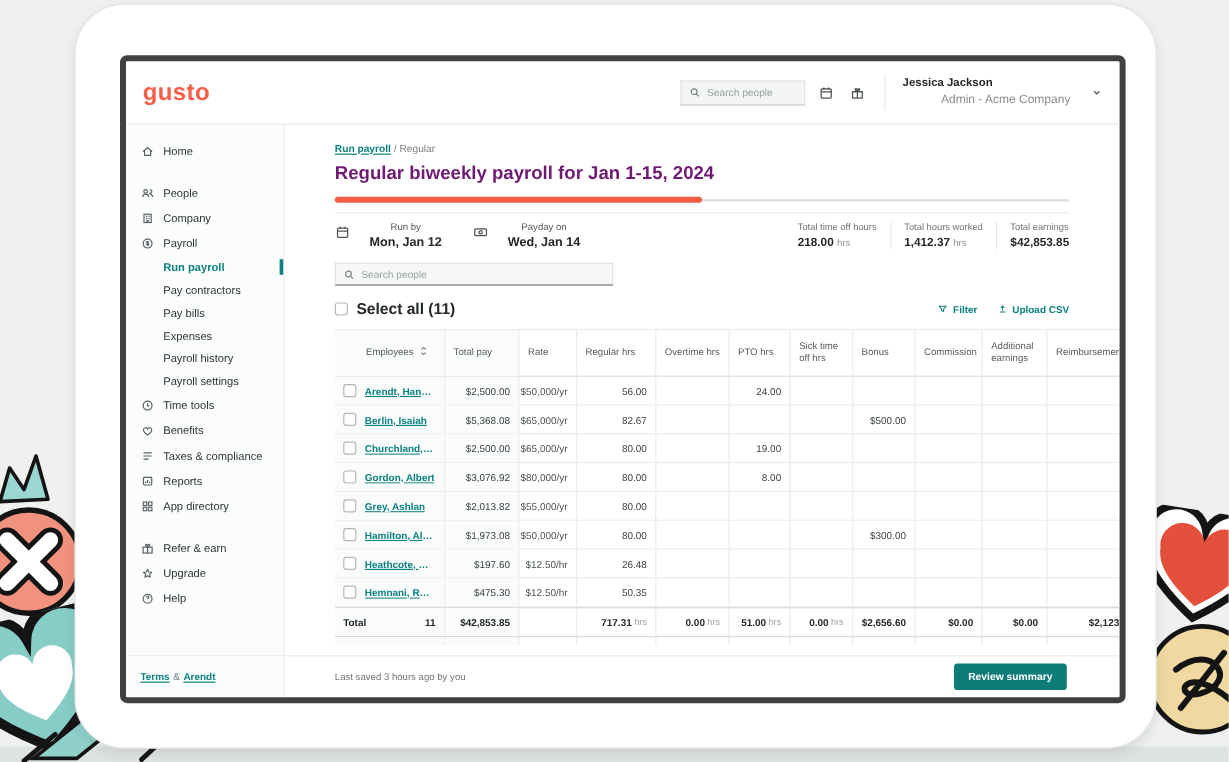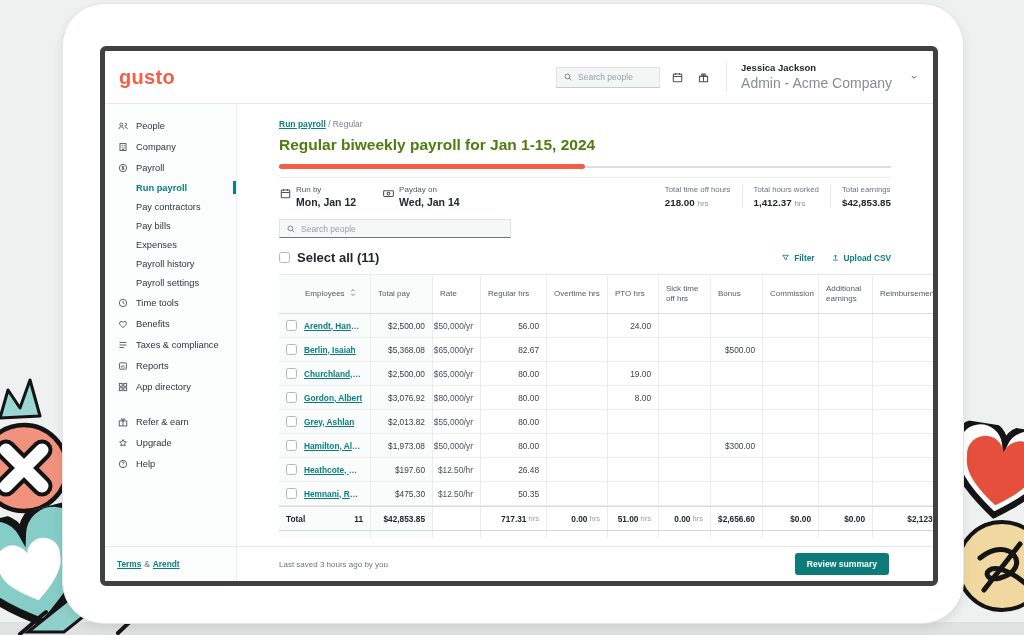--- a/index.html
+++ b/index.html
@@ -20,48 +20,48 @@
   .topbar-right{margin-left:auto;display:flex;align-items:center;gap:9px;}
   .searchbox{display:flex;align-items:center;gap:5px;width:104px;height:21px;background:#f4f5f5;
              border:1px solid #e2e3e4;border-bottom-color:#c9cccd;padding:0 6px;box-sizing:border-box;}
   .searchbox input,.main-search input{border:0;background:transparent;outline:0;font-size:8.5px;color:#333;
              width:100%;font-family:inherit;padding:0;}
   .searchbox input::placeholder,.main-search input::placeholder{color:#9aa0a4;}
   .tb-icon{color:#4e5356;display:inline-flex;padding:2px;cursor:pointer;}
   .tb-divider{width:1px;height:30px;background:#e7e8e9;margin:0 5px;}
   .user{line-height:1.3;cursor:pointer;}
   .user-name{font-size:9.5px;font-weight:bold;color:#23282b;}
-  .user-role{font-size:14px;color:#868c90;}
+  .user-role{font-size:10px;color:#868c90;margin-left:32px;}
   .chev{color:#4e5356;display:inline-flex;margin-left:8px;}
 
   
   .appbody{flex:1;display:flex;min-height:0;}
   .sidebar{flex:0 0 132px;background:#fbfcfc;border-right:1px solid #ebecec;padding-top:11px;box-sizing:border-box;}
   .sb-section{margin-bottom:14px;}
   .sb-item{position:relative;display:flex;align-items:center;gap:7px;padding:4.5px 10px 4.5px 12px;
            font-size:9.3px;color:#2f363a;cursor:pointer;white-space:nowrap;}
   .sb-icon{width:12px;height:12px;color:#5a6064;display:inline-flex;flex:0 0 12px;}
   .sb-item.indent{padding-left:31px;}
   .sb-item.active{color:#0a8080;font-weight:bold;}
   .sb-item.active::after{content:"";position:absolute;right:0;top:3px;bottom:3px;width:3px;background:#0a8080;}
 
   .main{flex:1;min-width:0;display:flex;flex-direction:column;padding:15px 0 0 42px;position:relative;overflow:hidden;}
   .breadcrumb{font-size:8.5px;color:#7c8286;}
   .bc-link{color:#0a8080;font-weight:bold;text-decoration:underline;cursor:pointer;}
-  .page-title{font-size:15.5px;font-weight:bold;color:#4d7c0f;margin-top:7px;}
+  .page-title{font-size:15.5px;font-weight:bold;color:#701a75;margin-top:7px;}
   .progress{margin-top:10px;width:612px;position:relative;height:5px;}
   .progress .track{position:absolute;left:0;right:0;top:2px;height:2px;background:#dddfe0;}
   .progress .fill{position:absolute;left:0;top:0;width:50%;height:5px;border-radius:3px;background:#f45d48;}
   .steps{width:612px;position:relative;margin-top:5px;height:11px;font-size:8px;}
   .step-1{color:#43494d;}
   .step-2{position:absolute;left:306px;top:0;color:#8f9599;}
 
   .summary{margin-top:8px;width:612px;border-top:1px solid #eceded;padding-top:7px;display:flex;align-items:center;}
   .blocks{display:flex;gap:26px;}
-  .block{display:flex;gap:4px;}
+  .block{display:flex;gap:16px;text-align:center;}
   .block-icon{margin-top:2px;color:#4d5357;display:inline-flex;}
   .block-label{font-size:8px;color:#53595d;}
   .block-value{font-size:10.5px;font-weight:bold;color:#23282a;margin-top:2px;white-space:nowrap;}
   .stats{margin-left:auto;display:flex;}
   .stat{padding:0 11px;border-left:1px solid #e7e8e9;}
   .stat:first-child{border-left:0;}
   .stat:last-child{padding-right:0;}
   .stat-label{font-size:7.8px;color:#6e7478;white-space:nowrap;}
   .stat-value{font-size:9.8px;font-weight:bold;color:#22272a;margin-top:3px;white-space:nowrap;}
   .stat-unit{font-weight:normal;color:#8d9397;font-size:8px;}
@@ -180,20 +180,30 @@
         </div>
       </header>
 
       <div class="appbody">
 
         <nav class="sidebar" id="sidebar-nav">
             <div class="sb-section">
               <div class="sb-item">
                 <span class="sb-icon">
                   <svg width="12" height="12" viewBox="0 0 16 16" fill="none" stroke="currentColor" stroke-width="1.3">
+                    <path d="M3 8.4 8 4l5 4.4 M4.6 7.4v5.2h6.8V7.4"></path>
+                  </svg>
+                </span>
+                <span>Home</span>
+              </div>
+            </div>
+            <div class="sb-section">
+              <div class="sb-item">
+                <span class="sb-icon">
+                  <svg width="12" height="12" viewBox="0 0 16 16" fill="none" stroke="currentColor" stroke-width="1.3">
                     <circle cx="5.8" cy="6" r="2"></circle>
                     <path d="M2.6 12.2c0-2 1.5-3.1 3.2-3.1s3.2 1.1 3.2 3.1 M10.6 4.2a2 2 0 1 1-.8 3.8 M10.8 9.3c1.7.2 2.8 1.3 2.8 2.9"></path>
                   </svg>
                 </span>
                 <span>People</span>
               </div>
               <div class="sb-item">
                 <span class="sb-icon">
                   <svg width="12" height="12" viewBox="0 0 16 16" fill="none" stroke="currentColor" stroke-width="1.3">
                     <rect x="4" y="3.4" width="8" height="9.2"></rect>

